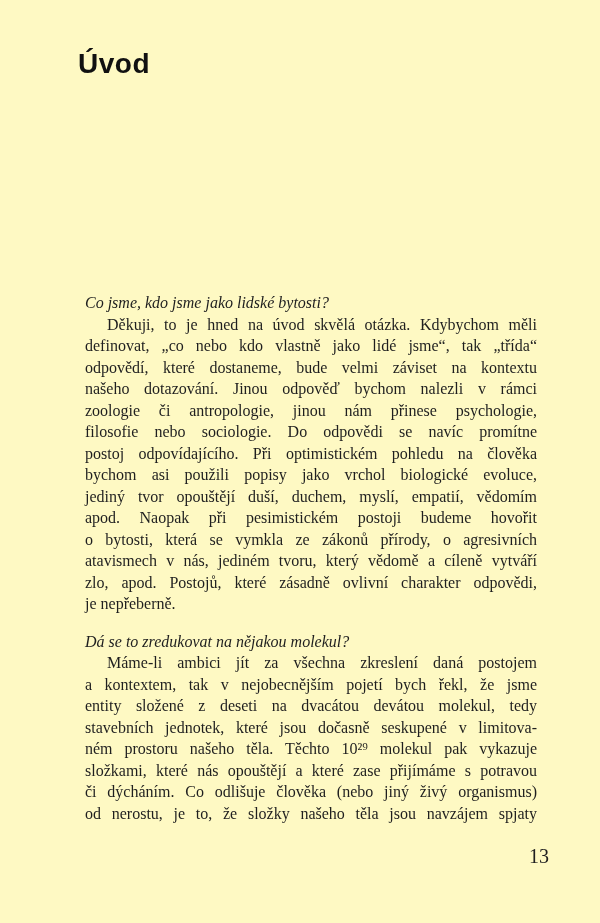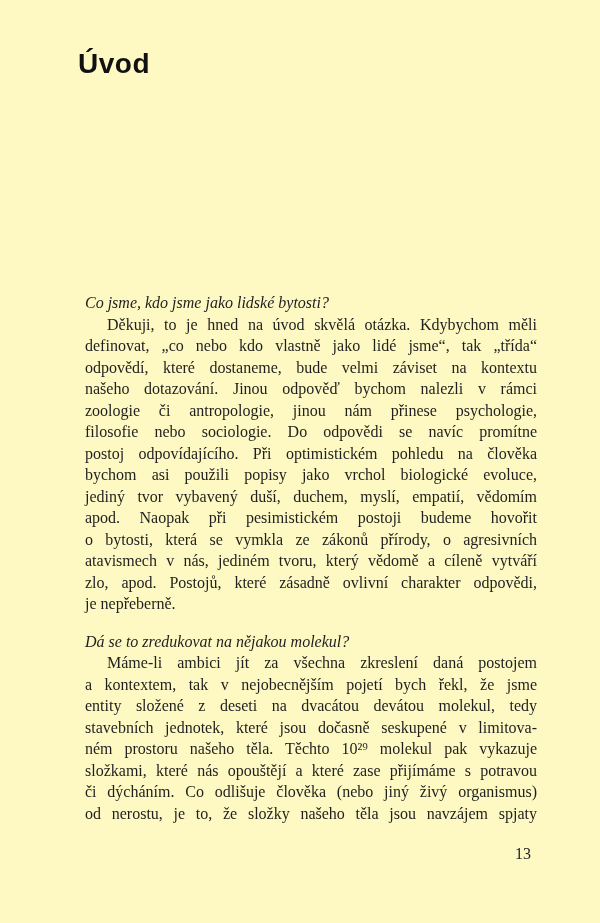--- a/index.html
+++ b/index.html
@@ -49,45 +49,45 @@
     text-justify: inter-word;
   }
   .line.indent {
     text-indent: 22px;
   }
   .line.para-end {
     text-align-last: left;
   }
   .folio {
     position: absolute;
-    right: 69px;
+    right: 51px;
     top: 845px;
     font-family: "Liberation Serif", serif;
-    font-size: 16px;
+    font-size: 20px;
     color: #1f1f1f;
   }
 </style>
 </head>
 <body>
 
 <div class="page">
   <h1 class="book-title">Úvod</h1>
 
   <div class="text-block">
       <section class="section">
         <div class="section-heading">Co jsme, kdo jsme jako lidské bytosti?</div>
         <div class="line indent">Děkuji, to je hned na úvod skvělá otázka. Kdybychom měli</div>
         <div class="line">definovat, „co nebo kdo vlastně jako lidé jsme“, tak „třída“</div>
         <div class="line">odpovědí, které dostaneme, bude velmi záviset na kontextu</div>
         <div class="line">našeho dotazování. Jinou odpověď bychom nalezli v rámci</div>
         <div class="line">zoologie či antropologie, jinou nám přinese psychologie,</div>
         <div class="line">filosofie nebo sociologie. Do odpovědi se navíc promítne</div>
         <div class="line">postoj odpovídajícího. Při optimistickém pohledu na člověka</div>
         <div class="line">bychom asi použili popisy jako vrchol biologické evoluce,</div>
-        <div class="line">jediný tvor vybavený duší, duchem, myslí, empatií, vědomím</div>
+        <div class="line">jediný tvor opouštějí duší, duchem, myslí, empatií, vědomím</div>
         <div class="line">apod. Naopak při pesimistickém postoji budeme hovořit</div>
         <div class="line">o bytosti, která se vymkla ze zákonů přírody, o agresivních</div>
         <div class="line">atavismech v nás, jediném tvoru, který vědomě a cíleně vytváří</div>
         <div class="line">zlo, apod. Postojů, které zásadně ovlivní charakter odpovědi,</div>
         <div class="line para-end">je nepřeberně.</div>
       </section>
       <section class="section">
         <div class="section-heading">Dá se to zredukovat na nějakou molekul?</div>
         <div class="line indent">Máme-li ambici jít za všechna zkreslení daná postojem</div>
         <div class="line">a kontextem, tak v nejobecnějším pojetí bych řekl, že jsme</div>

